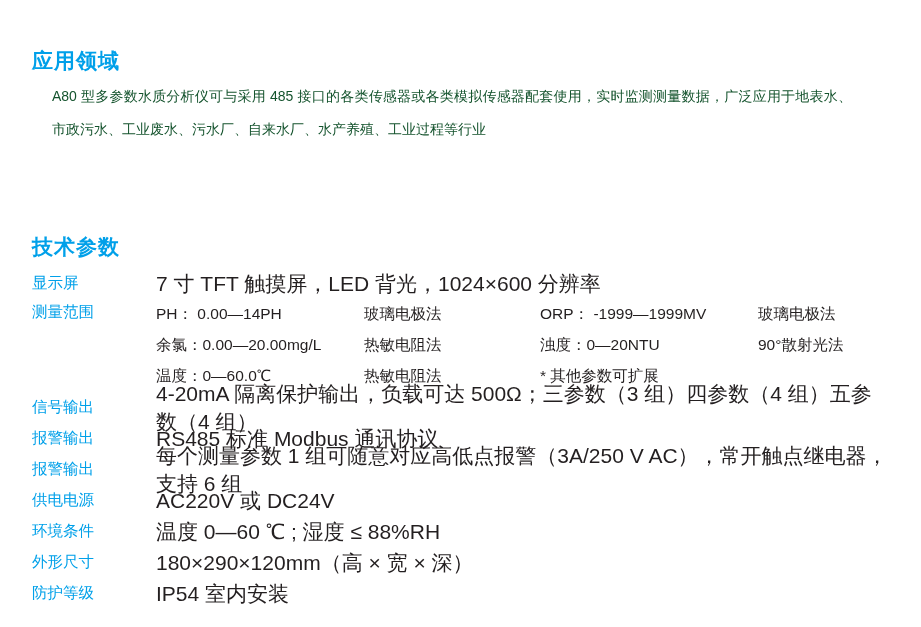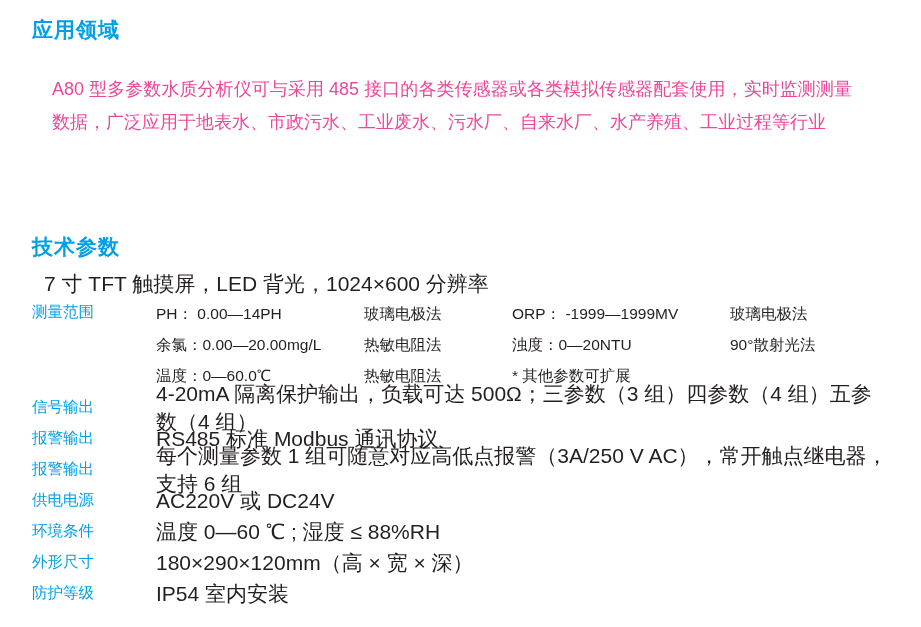--- a/index.html
+++ b/index.html
@@ -23,35 +23,35 @@
   
   .section-title {
     position: absolute;
     font-size: 21px;
     font-weight: bold;
     color: #00a0e9;
     letter-spacing: 1px;
   }
   #title-application {
     left: 32px;
-    top: 16px;
+    top: 47px;
   }
   #title-specs {
     left: 32px;
     top: 233px;
   }
 
   .intro {
     position: absolute;
     left: 52px;
-    top: 73px;
+    top: 80px;
     width: 800px;
-    font-size: 18px;
+    font-size: 14px;
     line-height: 33px;
-    color: #ec4899;
+    color: #14532d;
     text-align: justify;
   }
 
   
   .spec-table {
     position: absolute;
     left: 32px;
     top: 268px;
     width: 860px;
     border-collapse: collapse;
@@ -98,21 +98,21 @@
     box-sizing: border-box;
   }
   .meas-row {
     display: flex;
     height: 31px;
     align-items: center;
     font-size: 15.5px;
   }
   .c1 { width: 208px; }
   .c2 { width: 148px; }
-  .c3 { width: 218px; }
+  .c3 { width: 218px; margin-left: 28px; }
   .c4 { width: 160px; }
 
   .measure-label {
     display: flex;
     align-items: flex-start;
     padding-top: 3px;
   }
 
   
   .row.measure {
@@ -126,20 +126,21 @@
 
   <div class="section-title" id="title-application">应用领域</div>
 
   <div class="intro">A80 型多参数水质分析仪可与采用 485 接口的各类传感器或各类模拟传感器配套使用，实时监测测量数据，广泛应用于地表水、市政污水、工业废水、污水厂、自来水厂、水产养殖、工业过程等行业</div>
 
   <div class="section-title" id="title-specs">技术参数</div>
 
   <div class="spec-table">
 
     <div class="row simple-row">
+      <div class="label">显示屏</div>
       <div class="value">7 寸 TFT 触摸屏，LED 背光，1024×600 分辨率</div>
     </div>
 
     <div class="row measure">
       <div class="label measure-label" style="height:31px;">测量范围</div>
       <div class="meas-block">
         <div class="meas-row">
           <div class="c1">PH： 0.00—14PH</div>
           <div class="c2">玻璃电极法</div>
           <div class="c3">ORP： -1999—1999MV</div>

